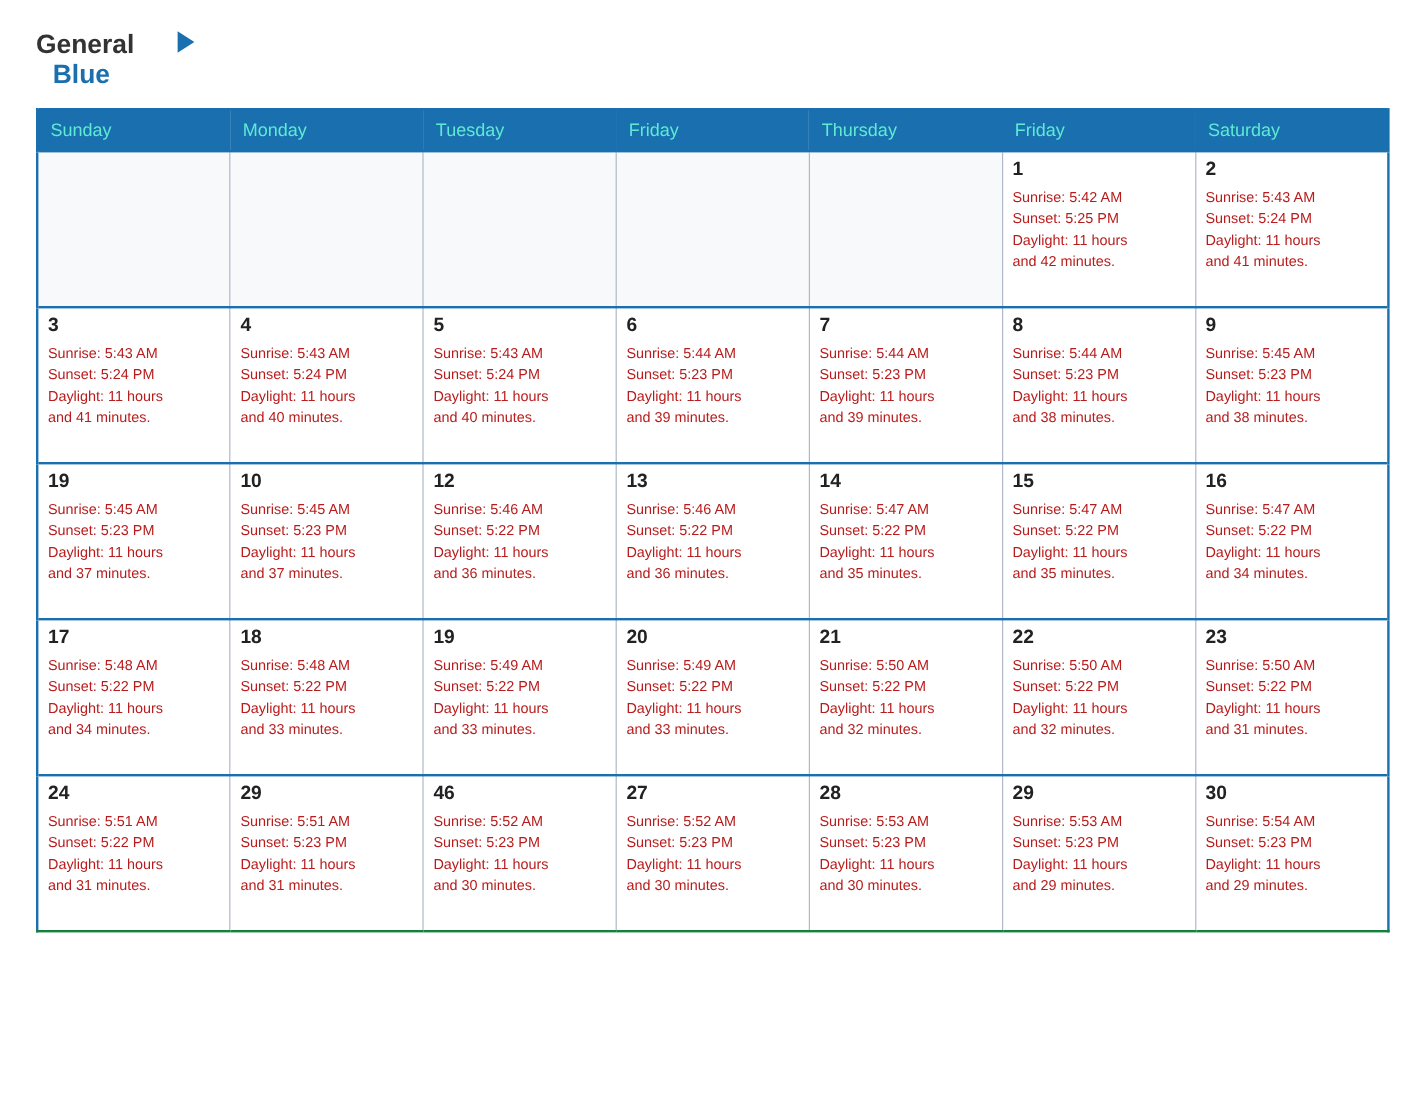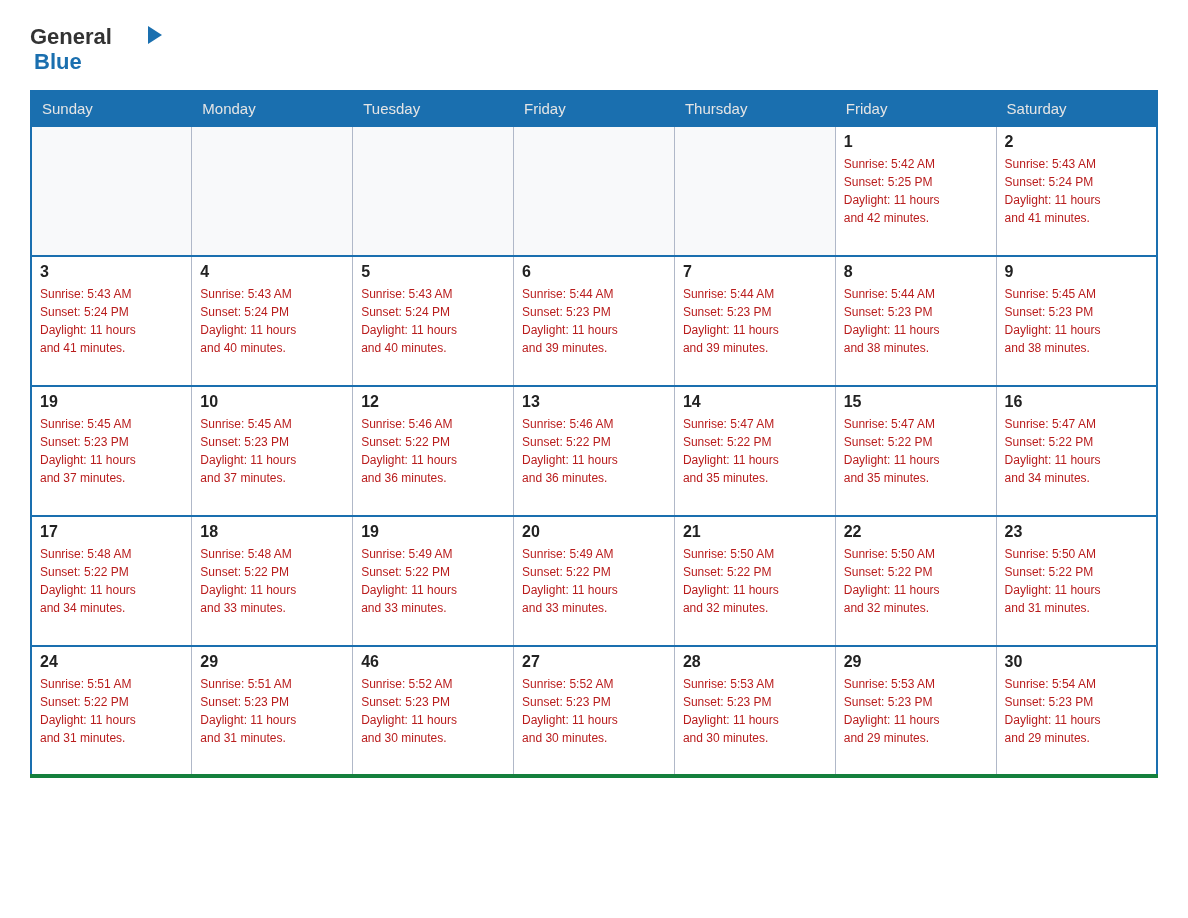--- a/index.html
+++ b/index.html
@@ -65,21 +65,21 @@
     }
 
     .calendar {
       width: 100%;
       border-collapse: collapse;
       margin-top: 15px;
     }
 
     .calendar th {
       background-color: #1a6faf;
-      color: #e5e5e5;
+      color: #5eead4;
       font-size: 15px;
       font-weight: normal;
       padding: 8px 10px;
       text-align: left;
       border: 1px solid #1a6faf;
     }
 
     .calendar td {
       width: calc(100% / 7);
       vertical-align: top;
@@ -102,21 +102,21 @@
       font-size: 12px;
       color: #b91c1c;
       line-height: 1.5;
     }
 
     .empty-cell {
       background: #f8f9fa;
     }
 
     tr:last-child td {
-      border-bottom: 4px solid #15803d;
+      border-bottom: 2px solid #15803d;
     }
 
     .calendar thead tr th:first-child {
       border-left: 2px solid #1a6faf;
     }
     .calendar thead tr th:last-child {
       border-right: 2px solid #1a6faf;
     }
     .calendar thead tr {
       border-top: 2px solid #1a6faf;
@@ -136,21 +136,21 @@
 </head>
 <body>
 
 <div class="header-area">
   <div class="logo-area">
     <div>
       <div class="logo-line1">
         <span class="logo-text">General</span>
         <div class="logo-arrow"></div>
       </div>
-      <div style="color:#1a6faf; font-size:22px; font-weight:bold; margin-left:4px;">Blue</div>
+      <div style="color:#1a6faf; font-size:22px; font-weight:bold; margin-left:14px;">Blue</div>
     </div>
   </div>
   <div class="title-area">
     <div class="month-title"></div>
     <div class="subtitle"></div>
   </div>
 </div>
 
 <table class="calendar">
   <thead>

